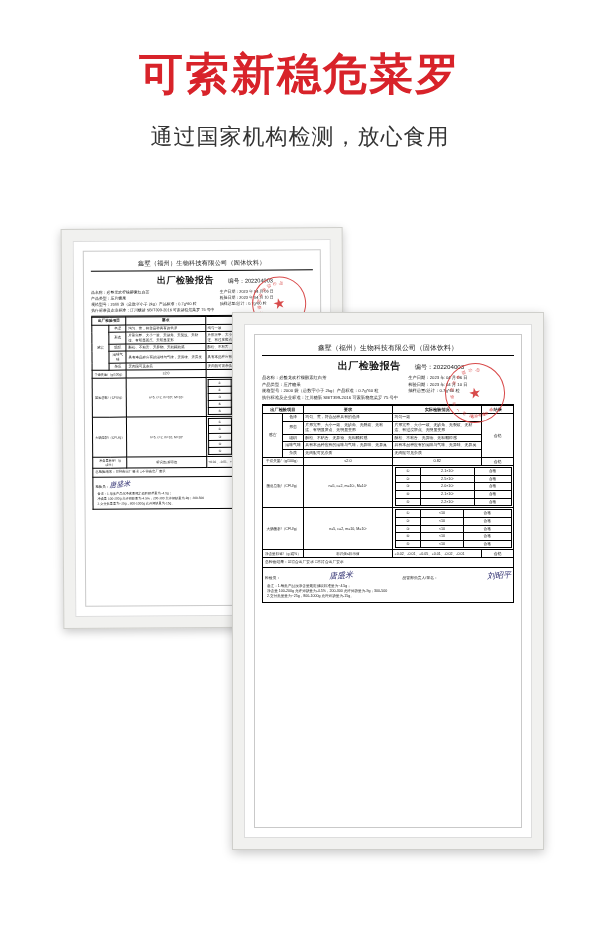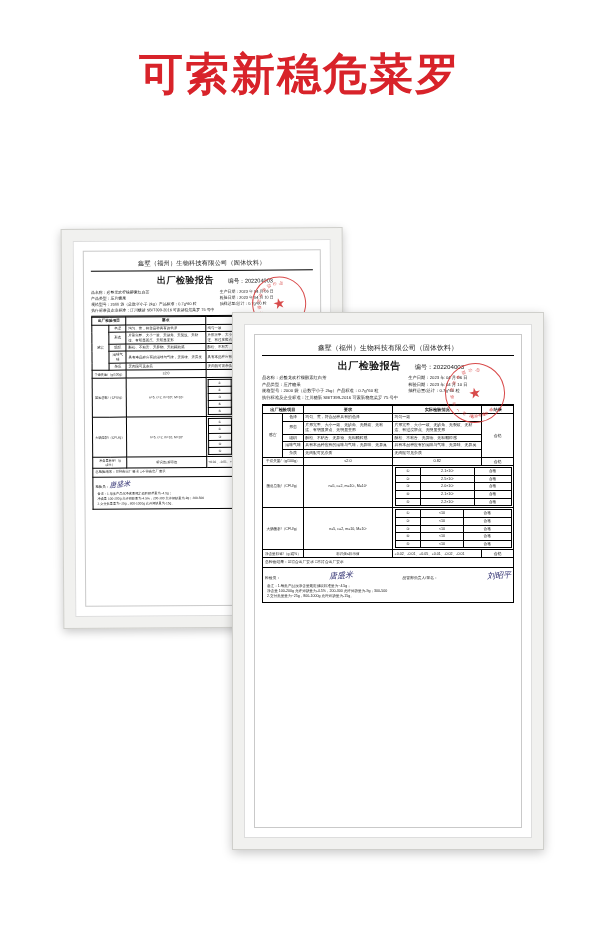--- a/index.html
+++ b/index.html
@@ -273,20 +273,21 @@
     font-size: 3.6px;
   }
   .front .pass-cell { font-size: 4px; }
 </style>
 </head>
 <body>
 
 <div class="page">
 
   <div class="headline">可索新稳危菜罗</div>
+  <div class="subhead">通过国家机构检测，放心食用</div>
 
   <div class="frame back">
     <div class="mat">
       <div class="paper">
         <div class="doc">
 
           <div class="company">鑫墅（福州）生物科技有限公司（固体饮料）</div>
           <div class="rule"></div>
           <div class="title-line">
             <span class="title">出厂检验报告</span>

